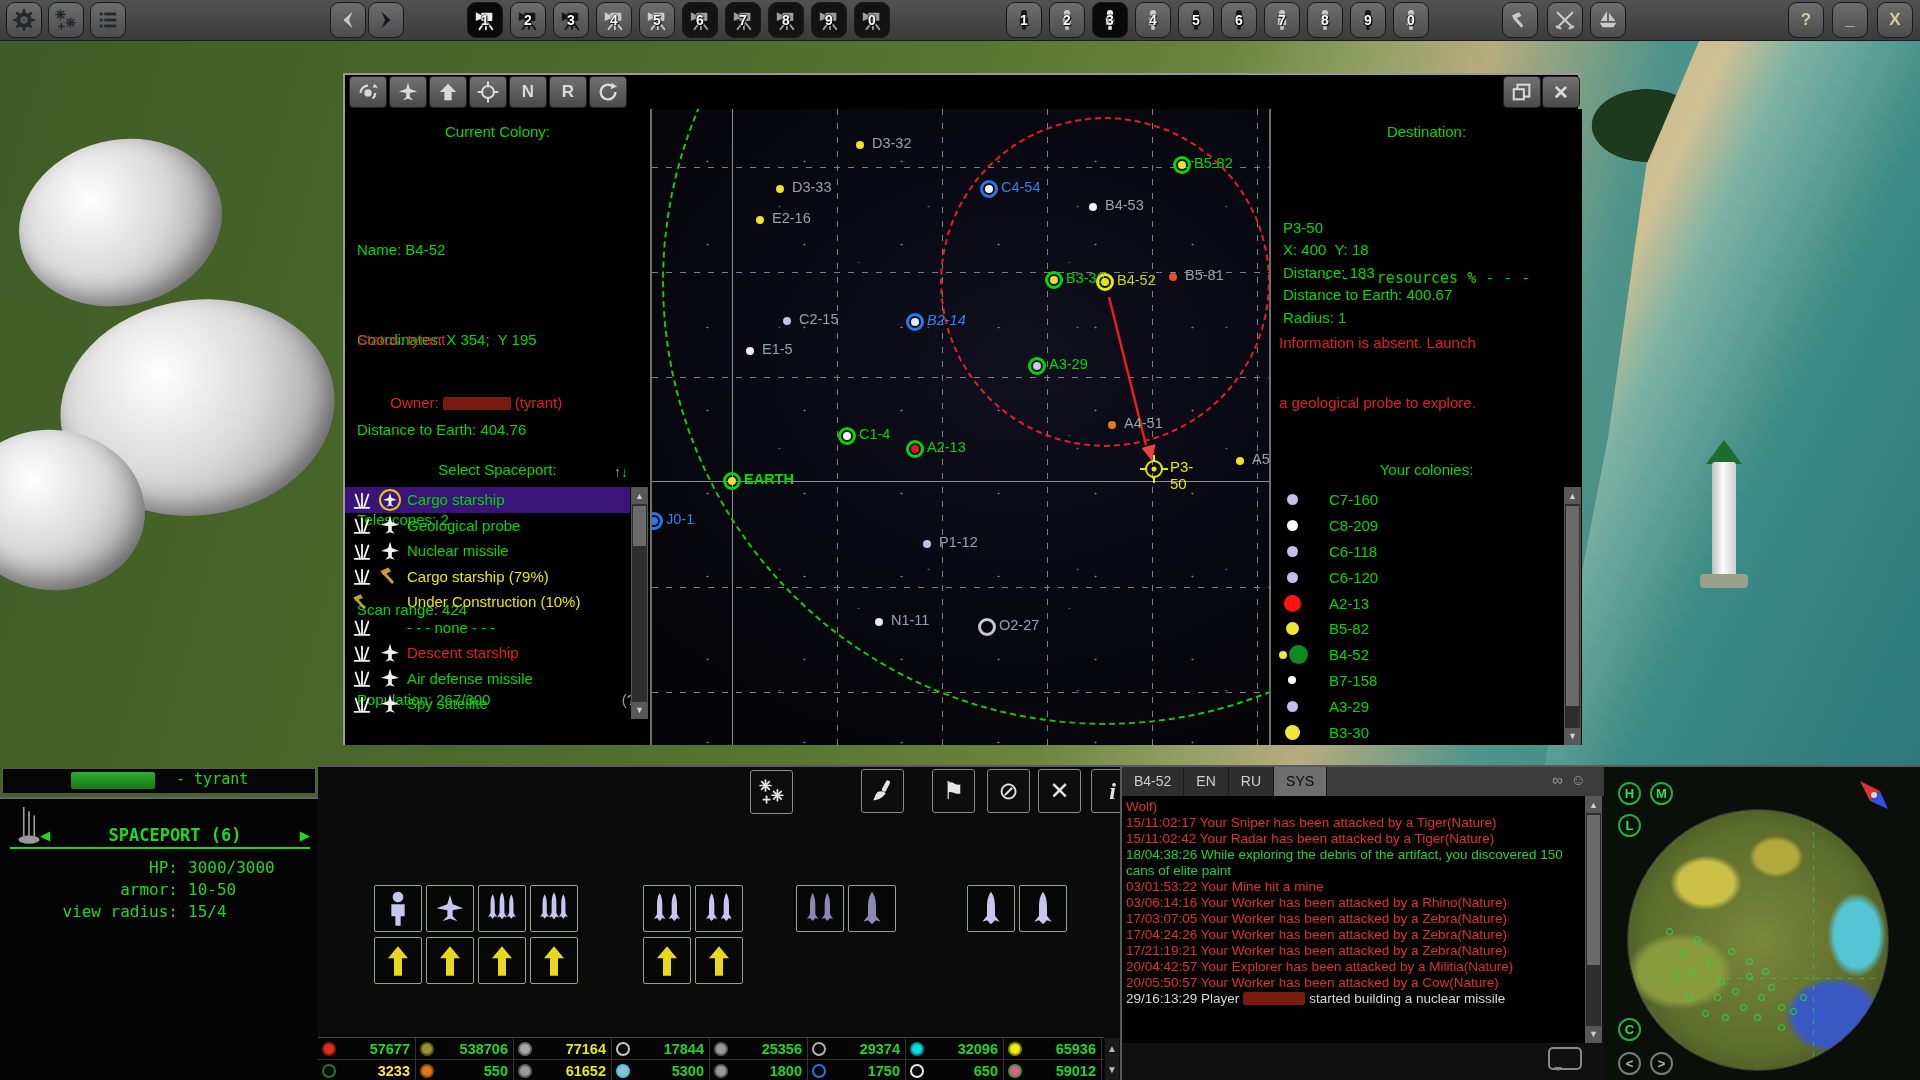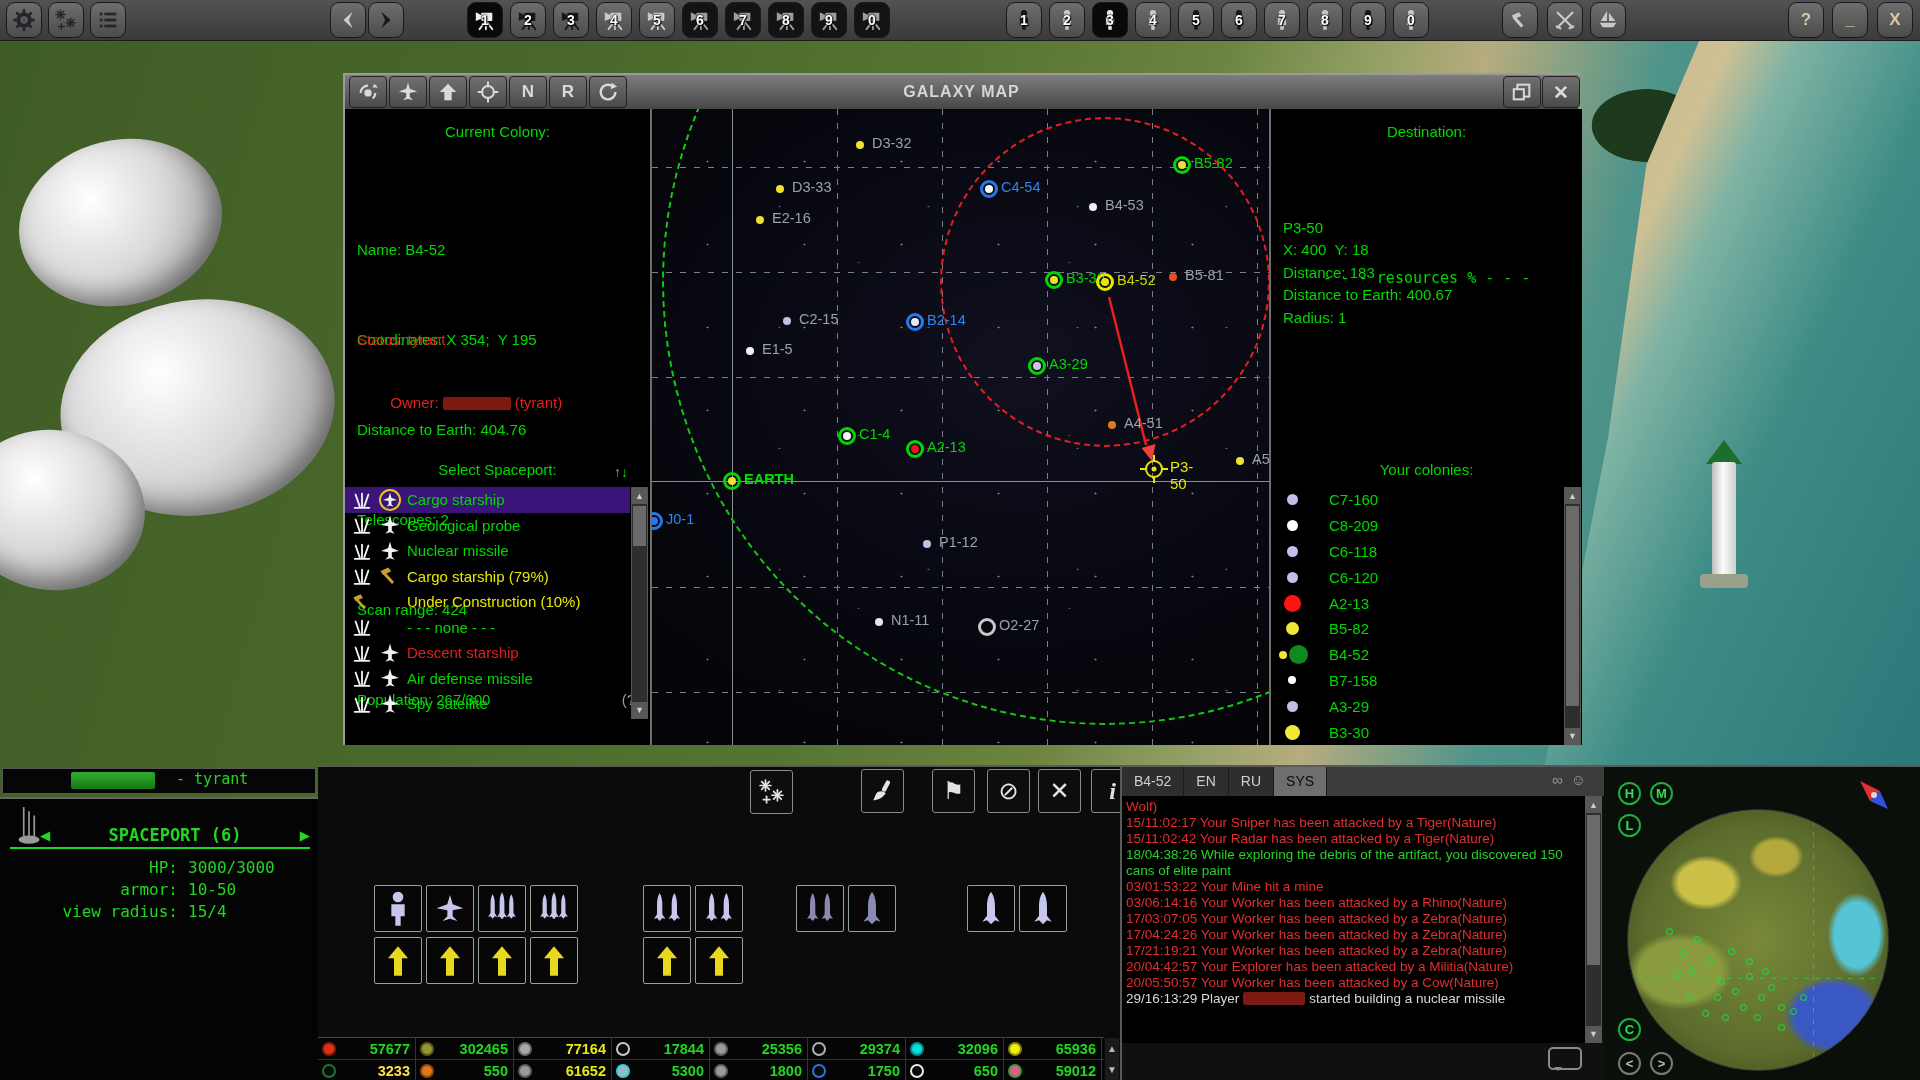--- a/index.html
+++ b/index.html
@@ -555,21 +555,20 @@
       </div>
     <div class="tbtn txt" style="left:1832px">
         <span>_</span>
       </div>
     <div class="tbtn txt" style="left:1877px">
         <span>X</span>
       </div>
   </div>
 
   <div id="gwin">
-    <div id="gtitle"><span>GALAXY MAP</span></div>
     <div class="gtb" style="left:4px">
         <svg>
           <use href="#i-radar"></use>
         </svg>
       </div>
     <div class="gtb" style="left:44px">
         <svg>
           <use href="#i-jet"></use>
         </svg>
       </div>
@@ -813,21 +812,21 @@
 
           <div class="star" style="left: 135px; top: 212px;">
             <span class="ring" style="border-color: transparent;"></span>
             <span class="dot" style="background: rgb(192, 192, 232);"></span>
             <span class="slabel" style="color: rgb(154, 160, 168); font-weight: normal;">C2-15</span>
           </div>
 
           <div class="star" style="left: 263px; top: 213px;">
             <span class="ring" style="border-color: rgb(40, 120, 232);"></span>
             <span class="dot" style="background: rgb(232, 232, 248);"></span>
-            <span class="slabel" style="color: rgb(47, 133, 240); font-weight: normal;">B2-14</span>
+            <span class="slabel" style="color: rgb(47, 133, 240); font-weight: normal; font-style: italic;">B2-14</span>
           </div>
 
           <div class="star" style="left: 98px; top: 242px;">
             <span class="ring" style="border-color: transparent;"></span>
             <span class="dot" style="background: rgb(240, 240, 240);"></span>
             <span class="slabel" style="color: rgb(154, 160, 168); font-weight: normal;">E1-5</span>
           </div>
 
           <div class="star" style="left: 385px; top: 257px;">
             <span class="ring" style="border-color: rgb(0, 216, 0);"></span>
@@ -904,20 +903,24 @@
         <span class="slabel">P3-50</span>
       </div>
     </div>
 
     <div id="rpanel">
       <div class="panel-h" style="left:0;top:14px;width:100%">Destination:</div>
       <div class="gsub cyan" style="left:0;top:40px;width:100%">
         
       <div class="cc-row">P3-50</div><div class="cc-row">X: 400  Y: 18</div><div class="cc-row">Distance: 183</div><div class="cc-row">Distance to Earth: 400.67</div><div class="cc-row">Radius: 1</div></div>
       <div class="gsub cyan" style="left:0;top:158px;width:100%;text-align:center;font-family:'DejaVu Sans Mono',monospace">- - - resources % - - -</div>
+      <div class="gsub warn" style="left:8px;top:184px;line-height:20px">
+        <div>Information is absent. Launch</div>
+        <div>a geological probe to explore.</div>
+      </div>
 
       <div class="panel-h" style="left:0;top:352px;width:100%">Your colonies:</div>
       <div style="position:absolute;left:0;top:378px;width:292px">
 
           <div class="col-row">
             <span class="col-dotbox">
               <span class="col-dot" style="background: rgb(192, 192, 232); width: 11px; height: 11px;"></span>
               <span class="col-dot" style="background: transparent; width: 0px; height: 0px;"></span>
             </span>
             <span class="col-label">C7-160</span>
@@ -1192,21 +1195,21 @@
   <div id="resbar">
     <div class="res-row">
 
         <div class="res-cell">
           <span class="res-dot" style="background: rgb(224, 48, 24); border-color: rgb(138, 26, 16);"></span>
           <span class="res-val" style="color: rgb(34, 214, 34);">57677</span>
         </div>
 
         <div class="res-cell">
           <span class="res-dot" style="background: rgb(150, 150, 46); border-color: rgb(90, 90, 28);"></span>
-          <span class="res-val" style="color: rgb(34, 214, 34);">302465</span>
+          <span class="res-val" style="color: rgb(34, 214, 34);">538706</span>
         </div>
 
         <div class="res-cell">
           <span class="res-dot" style="background: rgb(168, 168, 168); border-color: rgb(106, 106, 106);"></span>
           <span class="res-val" style="color: rgb(232, 232, 24);">77164</span>
         </div>
 
         <div class="res-cell">
           <span class="res-dot" style="background: rgb(10, 10, 10); border-color: rgb(200, 200, 200);"></span>
           <span class="res-val" style="color: rgb(34, 214, 34);">17844</span>

